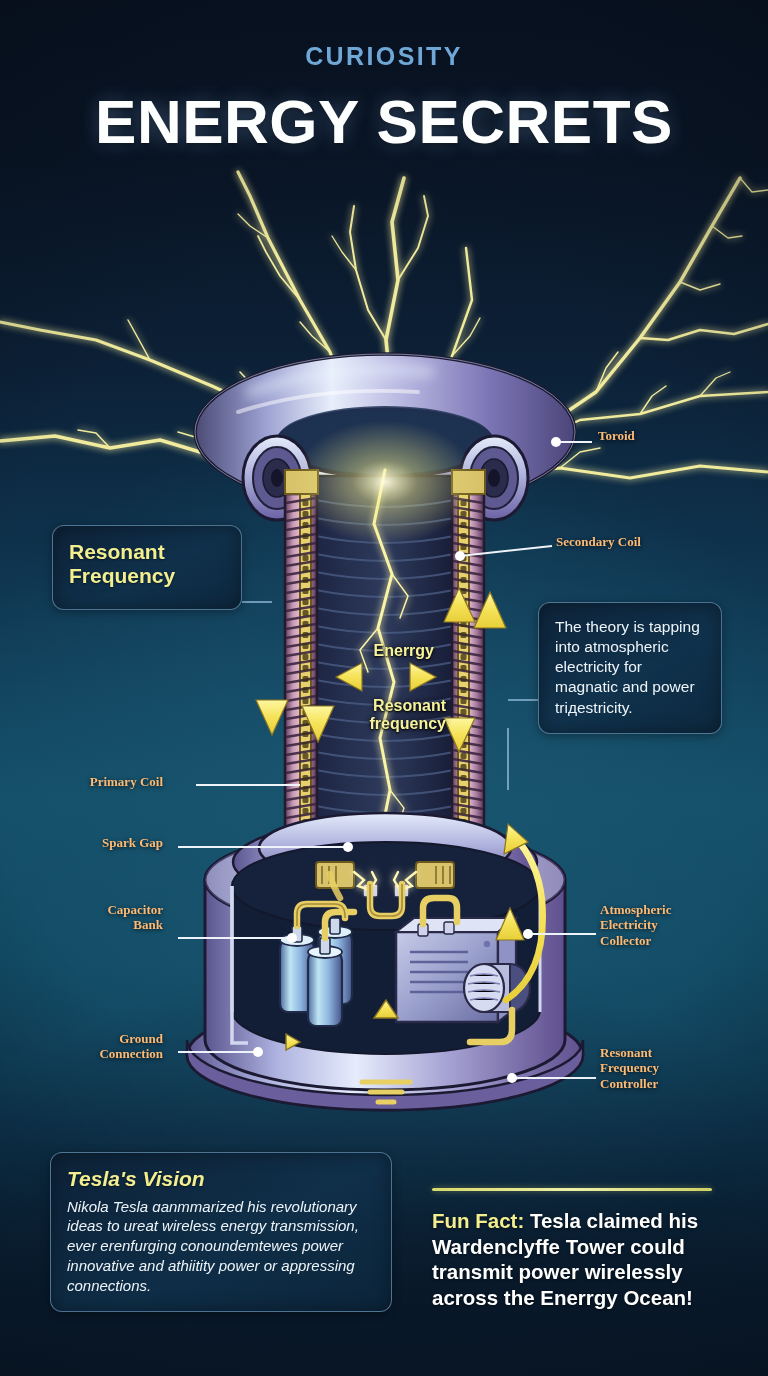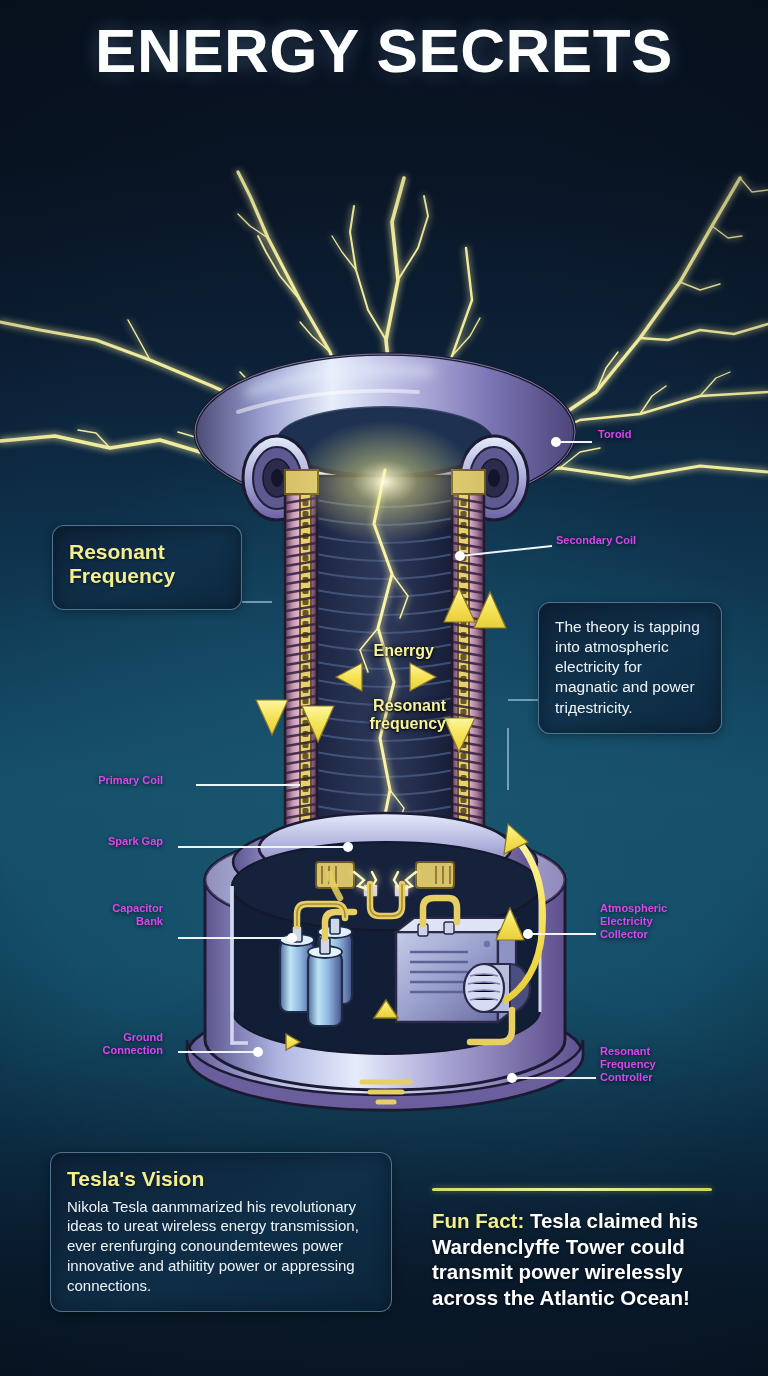--- a/index.html
+++ b/index.html
@@ -57,43 +57,44 @@
     padding:14px 16px 15px 16px;
   }
   .card h3 {
     color:#f3ef90; font-size:21px; font-weight:700; line-height:1.12;
     margin-bottom:7px; text-shadow:0 1px 2px rgba(0,0,0,.5);
   }
   .card p { color:#eef4f8; font-size:15.5px; line-height:1.30; font-weight:400; }
 
   #card-resonant { left:52px; top:525px; width:190px; }
   #card-atmos    { left:538px; top:602px; width:184px; }
-  #card-vision   { left:50px; top:1152px; width:342px; }
+  #card-vision   { left:50px; top:1152px; width:342px;font-style:italic; }
 
   #card-vision h3 { font-size:21px; margin-bottom:6px; }
   #card-vision p  { font-size:15px; line-height:1.33; }
 
   
   #funfact { position:absolute; left:432px; top:1188px; width:292px; }
   #funfact-rule {
     height:3px; width:280px; margin-bottom:17px; border-radius:2px;
     background:linear-gradient(90deg,#d9d86a 0%,#eef0a8 50%,#cfd164 100%);
     box-shadow:0 0 6px rgba(220,222,120,.45);
   }
   #funfact-text {
     color:#ffffff; font-size:20.5px; font-weight:700; line-height:1.25;
     text-shadow:0 1px 3px rgba(0,0,0,.55);
   }
   #funfact-text .lead { color:#f4ef8e; }
 
   
   .label {
-    position:absolute; color:#d946ef; font-size:11px; font-weight:700;
+    position:absolute; color:#fdba74; font-size:13px; font-weight:700;
     line-height:1.18; text-shadow:0 1px 4px rgba(0,0,0,.75);
     white-space:pre-line;
+    font-family:Liberation Serif, serif;
   }
   .label.right { text-align:left; }
   .label.left  { text-align:right; }
 
   #lbl-toroid     { left:598px; top:428px; }
   #lbl-secondary  { left:556px; top:534px; }
   #lbl-atmoscoll  { left:600px; top:902px; width:150px; }
   #lbl-resctrl    { left:600px; top:1045px; width:150px; }
 
   #lbl-primary    { right:605px; top:774px; }
@@ -609,20 +610,21 @@
     <path d="M242 602 L272 602"></path>
     <path d="M508 700 L538 700"></path>
     <path d="M508 728 L508 790"></path>
   </g>
 </svg>
 </div>
 
 <div id="vignette"></div>
 
 <div id="header">
+  <div id="kicker">Curiosity</div>
   <h1 id="title">Energy Secrets</h1>
 </div>
 
 <div class="flowtext" id="flow-energy">Enerrgy</div>
 <div class="flowtext" id="flow-resfreq">Resonant
 frequency</div>
 
 <div class="label right" id="lbl-toroid">Toroid</div>
 <div class="label right" id="lbl-secondary">Secondary Coil</div>
 <div class="label right" id="lbl-atmoscoll">Atmospheric
@@ -648,15 +650,15 @@
 </div>
 
 <div class="card" id="card-vision">
   <h3>Tesla's Vision</h3>
   <p>Nikola Tesla ɑanmmarized his revolutionary ideas to ureat wireless energy transmission, ever erenfurɡing conoundemtewes power innovative and athiitity power or appressing connections.</p>
 </div>
 
 <div id="funfact">
   <div id="funfact-rule"></div>
   <div id="funfact-text">
-    <span class="lead">Fun Fact:</span><span> Tesla claimed his Wardenclyffe Tower could transmit power wirelessly across the Atlantic Ocean!</span>
+    <span class="lead">Fun Fact:</span><span> Tesla claimed his Wardenclyffe Tower could transmit power wirelessly across the Enerrgy Ocean!</span>
   </div>
 </div>
 
 </body></html>

